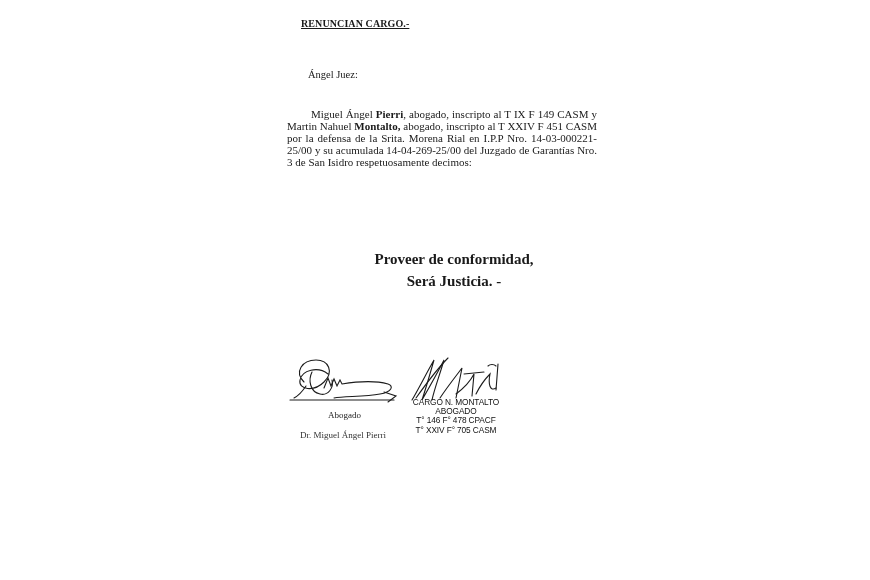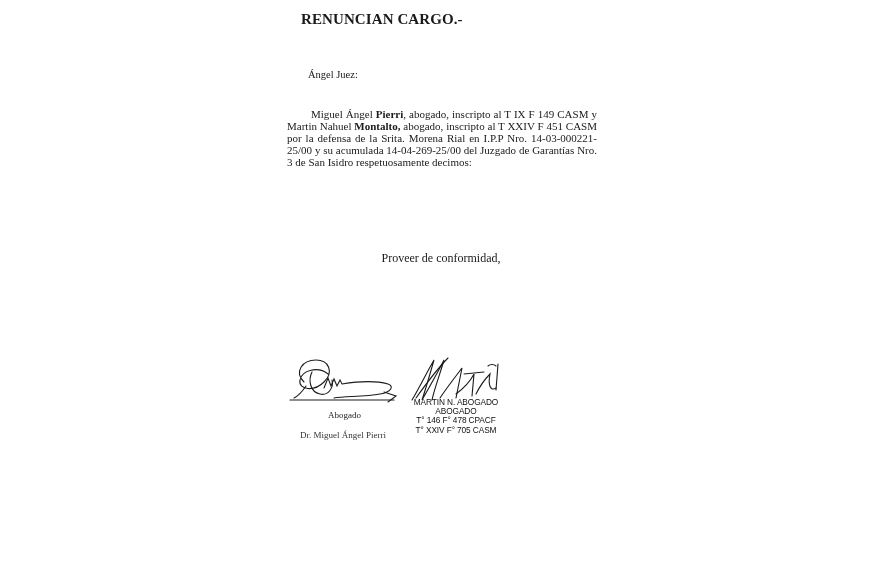--- a/index.html
+++ b/index.html
@@ -19,23 +19,24 @@
       position: absolute;
       left: 0;
       top: 0;
       width: 870px;
       height: 580px;
       background: #ffffff;
     }
     .title {
       position: absolute;
       left: 301px;
-      top: 11px;
-      font-size: 15px;
+      top: 18px;
+      font-size: 10px;
       font-weight: bold;
+      text-decoration: underline;
       letter-spacing: 0.1px;
     }
     .salutation {
       position: absolute;
       left: 308px;
       top: 69px;
       font-size: 10.5px;
     }
     .para {
       position: absolute;
@@ -44,25 +45,25 @@
       font-size: 11px;
       line-height: 12px;
       text-align: justify;
     }
     .para1 { top: 108px; }
     .para1 .indent { display: inline-block; width: 24px; }
     .para2 { top: 213px; left: 285px; width: 314px; }
     .para2 .indent { display: inline-block; width: 27px; }
     .center-line {
       position: absolute;
-      left: 286px;
+      left: 299px;
       width: 310px;
       text-align: center;
-      font-size: 12px;
-      font-weight: normal;
+      font-size: 15px;
+      font-weight: bold;
     }
     .closing1 { top: 251px; }
     .closing2 { top: 273px; }
     .b { font-weight: bold; }
 
     .sig-block {
       position: absolute;
     }
     .sig1 { left: 284px; top: 352px; width: 120px; height: 80px; }
     .sig2 { left: 404px; top: 354px; width: 110px; height: 85px; }
@@ -103,20 +104,21 @@
 <div class="page">
 
   <div class="title">RENUNCIAN CARGO.-</div>
 
   <div class="salutation">Ángel Juez:</div>
 
   <div class="para para1"><span class="indent"></span><span>Miguel Ángel </span><span class="b">Pierri</span><span>, abogado, inscripto al T IX F 149 CASM y Martin Nahuel </span><span class="b">Montalto,</span><span> abogado, inscripto al T XXIV F 451 CASM por la defensa de la Srita. Morena Rial en I.P.P Nro. 14-03-000221-25/00 y su acumulada 14-04-269-25/00 del Juzgado de Garantías Nro. 3 de San Isidro respetuosamente decimos:</span></div>
 
 
   <div class="center-line closing1">Proveer de conformidad,</div>
+  <div class="center-line closing2">Será Justicia. -</div>
 
   <div class="sig-block sig1">
     <svg class="sig-svg" width="120" height="60" viewBox="0 0 120 60">
       <g fill="none" stroke="#1c1c1c" stroke-width="1.1" stroke-linecap="round">
         <path d="M20 30 C 10 20, 18 8, 32 8 C 45 8, 50 20, 40 30 C 30 40, 14 38, 16 28 C 18 18, 34 14, 44 22"></path>
         <path d="M28 20 C 24 28, 26 40, 36 42 C 44 44, 50 36, 48 28"></path>
         <path d="M22 34 C 18 40, 14 44, 10 46"></path>
         <path d="M40 36 L 44 26 L 47 34 L 50 27 L 53 34 L 56 28 L 58 32 C 70 30, 90 28, 104 32 C 110 34, 108 40, 96 42 C 80 45, 60 44, 50 46"></path>
         <path d="M6 48 L 110 48"></path>
         <path d="M100 40 L 112 44 L 104 50"></path>
@@ -133,20 +135,20 @@
         <path d="M12 44 C 22 30, 32 16, 44 4"></path>
         <path d="M36 44 C 44 32, 52 22, 58 14 C 56 24, 54 34, 52 44"></path>
         <path d="M52 40 C 60 34, 66 28, 70 20 L 68 42"></path>
         <path d="M60 20 L 80 18"></path>
         <path d="M72 40 C 76 32, 82 24, 86 20 C 84 30, 86 38, 92 34"></path>
         <path d="M94 10 L 92 36"></path>
         <path d="M84 12 C 86 10, 90 10, 92 12"></path>
       </g>
     </svg>
     <div class="stamp">
-      <div>MARTIN N. ABOGADO</div>
+      <div>CARGO N. MONTALTO</div>
       <div>ABOGADO</div>
       <div>T° 146 F° 478 CPACF</div>
       <div>T° XXIV F° 705 CASM</div>
     </div>
   </div>
 
 </div>
 
 </body></html>

